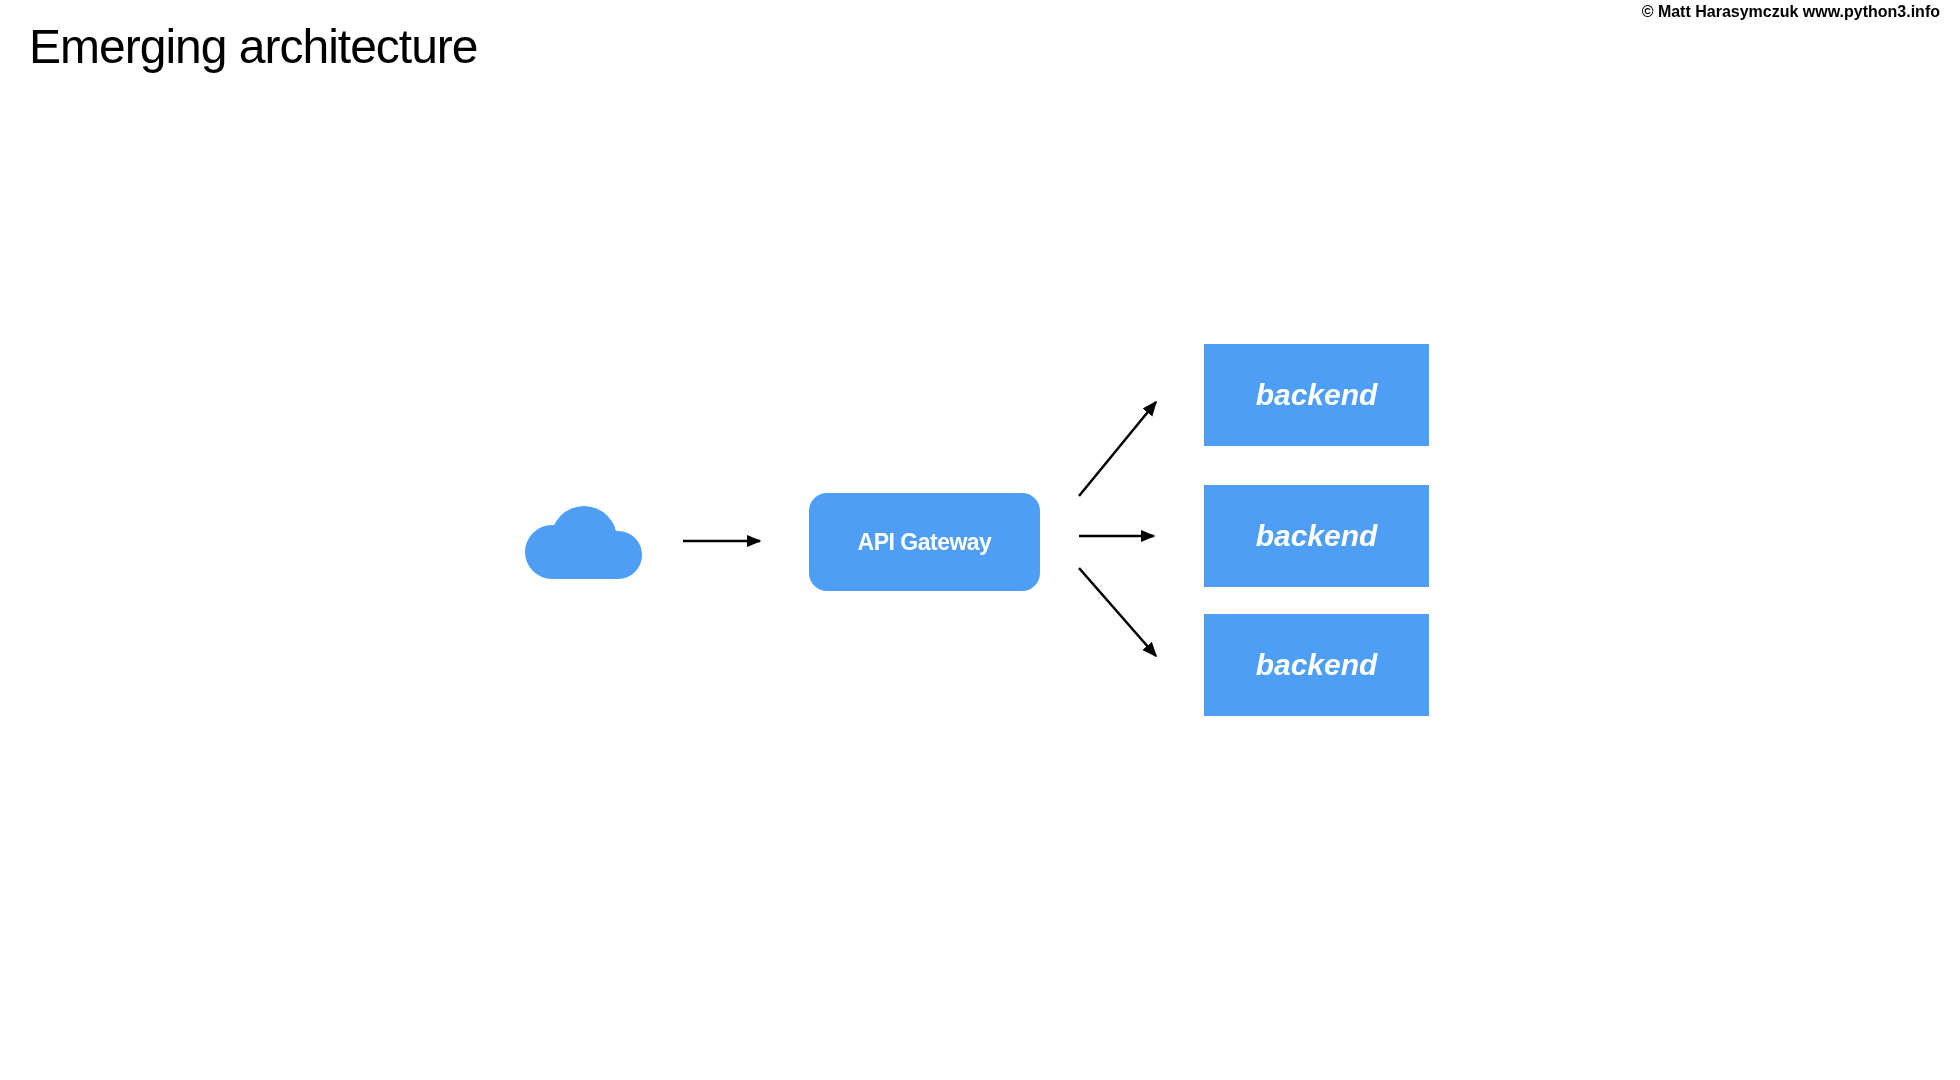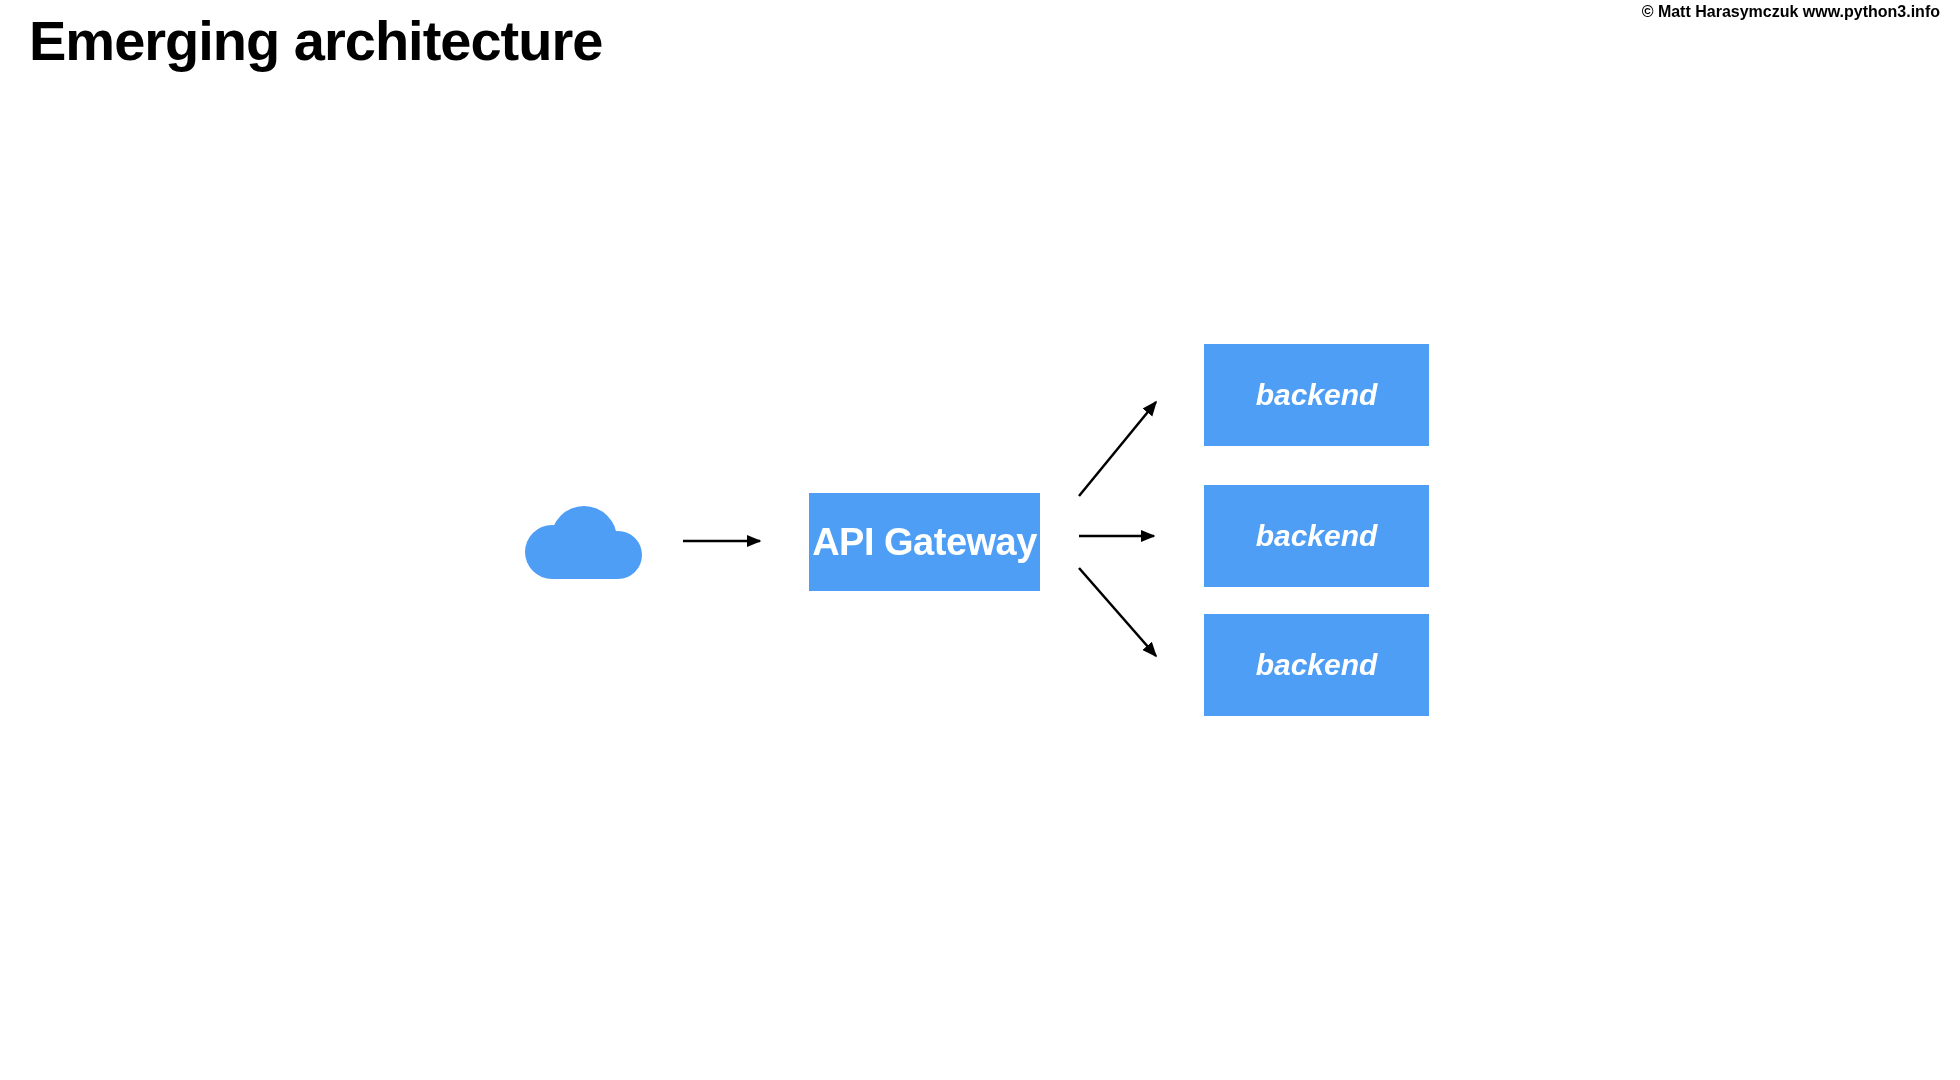--- a/index.html
+++ b/index.html
@@ -19,23 +19,23 @@
     font-family: "Liberation Sans", sans-serif;
   }
   .slide {
     position: absolute;
     inset: 0;
     background: var(--bg);
   }
   .title {
     position: absolute;
     left: 29px;
-    top: 8px;
-    font-size: 56px;
-    font-weight: bold;
+    top: 19px;
+    font-size: 48px;
+    font-weight: normal;
     letter-spacing: -1px;
     color: var(--title-text);
     white-space: nowrap;
   }
   .copyright {
     position: absolute;
     right: 20px;
     top: 3px;
     font-size: 16px;
     font-weight: bold;
@@ -71,22 +71,23 @@
     align-items: center;
     justify-content: center;
     font-weight: bold;
     text-align: center;
   }
   .gateway {
     left: 809px;
     top: 493px;
     width: 231px;
     height: 98px;
-    font-size: 38px;
+    font-size: 23px;
     letter-spacing: -0.5px;
+    border-radius: 18px;
   }
   .backend {
     left: 1204px;
     width: 225px;
     height: 102px;
     font-size: 30px;
     font-style: italic;
   }
   .backend-1 { top: 344px; }
   .backend-2 { top: 485px; }

